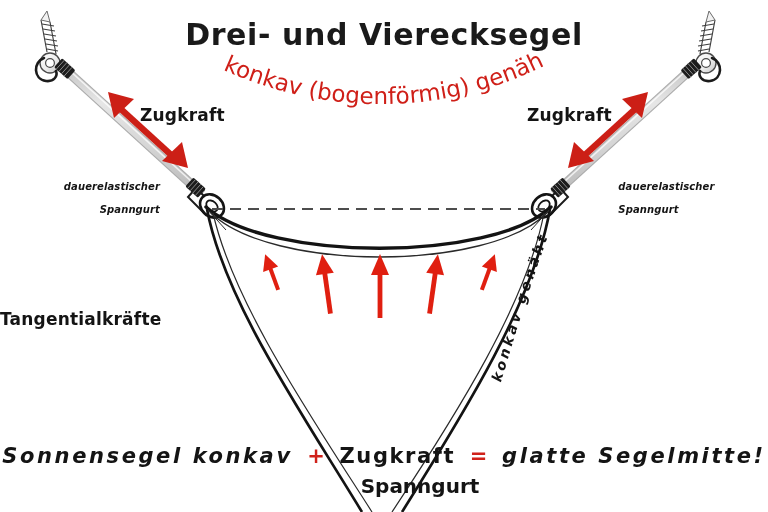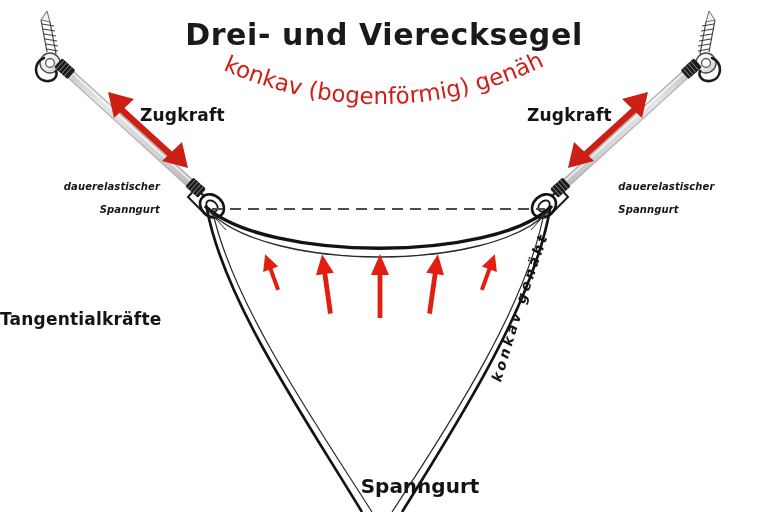--- a/index.html
+++ b/index.html
@@ -311,16 +311,17 @@
     <span>Spanngurt</span>
   </div>
 
   <div class="lbl gurt" id="gurt-right">
     <span>dauerelastischer</span><br>
     <span>Spanngurt</span>
   </div>
 
   <div class="lbl" id="tangential">Tangentialkräfte</div>
 
+  <div id="formula"><span class="ital">Sonnensegel konkav</span><span class="op">  +  </span><span class="upright">Zugkraft</span><span class="op">  =  </span><span class="ital">glatte Segelmitte!</span></div>
 
   <div id="formula-sub"><span class="shift">Spanngurt</span></div>
 
 </div>
 
 </body></html>

